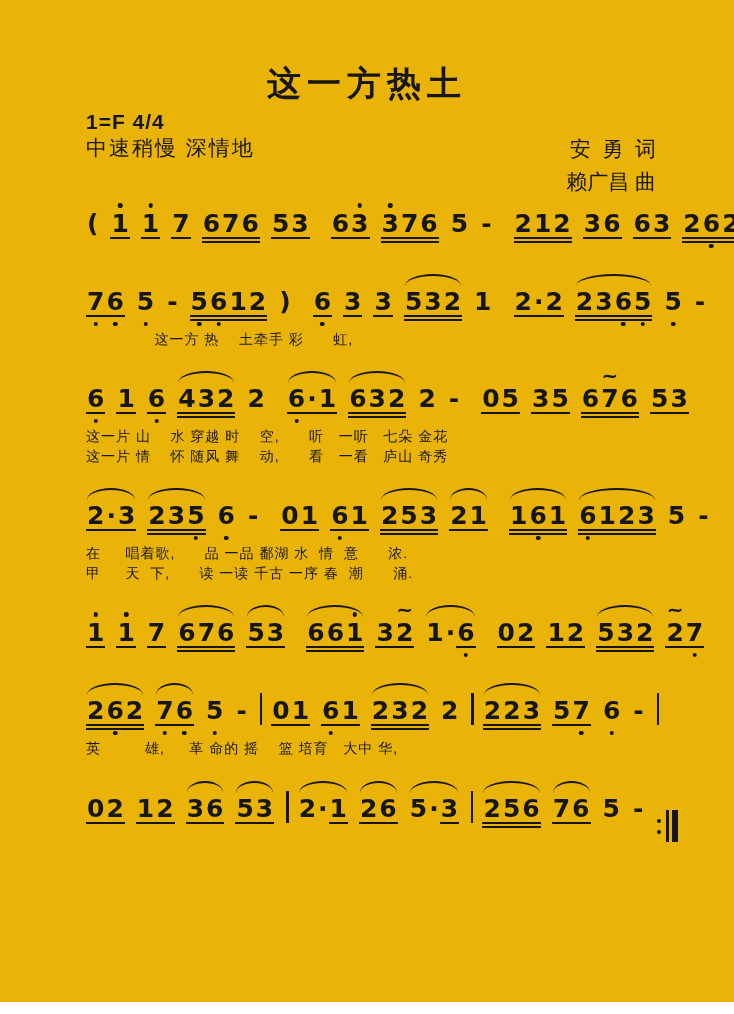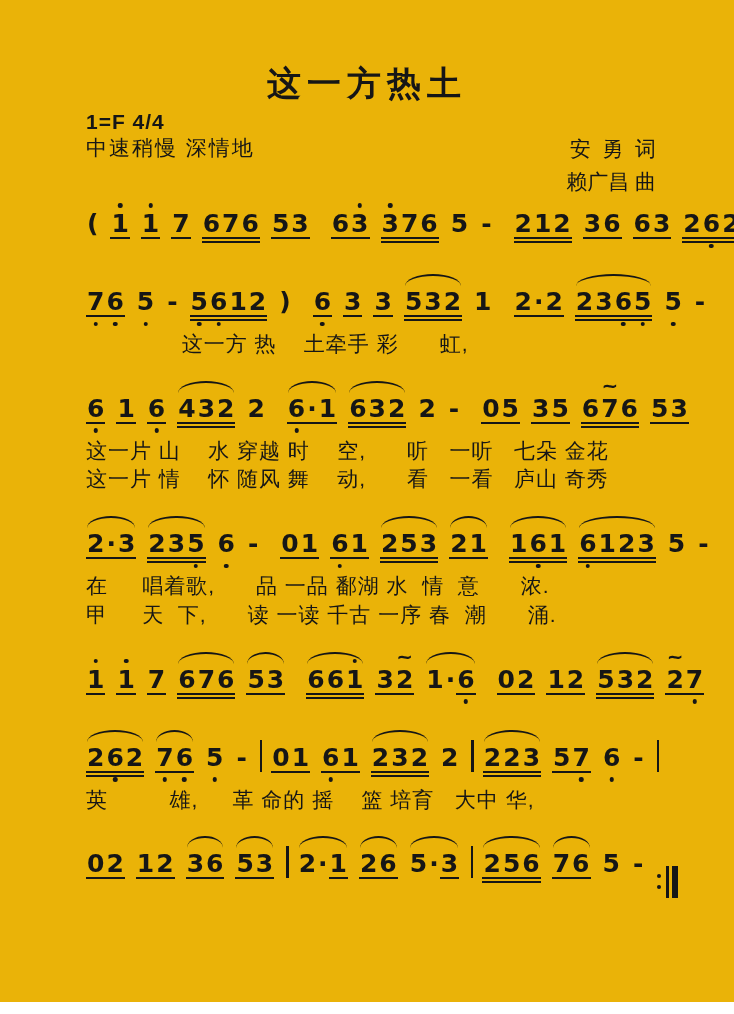--- a/index.html
+++ b/index.html
@@ -50,21 +50,21 @@
   .bar{
     display:inline-block;width:2.4px;height:32px;background:#161616;
     margin:0 9px 0 1px;position:relative;top:6px;
   }
   .rep{display:inline-flex;align-items:center;gap:3px;position:relative;top:6px;margin-left:2px;}
   .rep-dots{display:flex;flex-direction:column;gap:7px;margin-right:2px;}
   .rep-dot{width:4px;height:4px;border-radius:50%;background:#161616;}
   .rep-thin{width:2.4px;height:32px;background:#161616;}
   .rep-thick{width:6px;height:32px;background:#161616;}
   .lyric-line{
-    white-space:pre;font-size:21px;line-height:1.32;margin:1px 0;
+    white-space:pre;font-size:14px;line-height:1.32;margin:1px 0;
     letter-spacing:1px;
   }
 </style>
 </head>
 <body>
 
 <div class="page">
   <div class="title">这一方热土</div>
   <div class="header">
     <div class="key-time">1=F 4/4</div>

